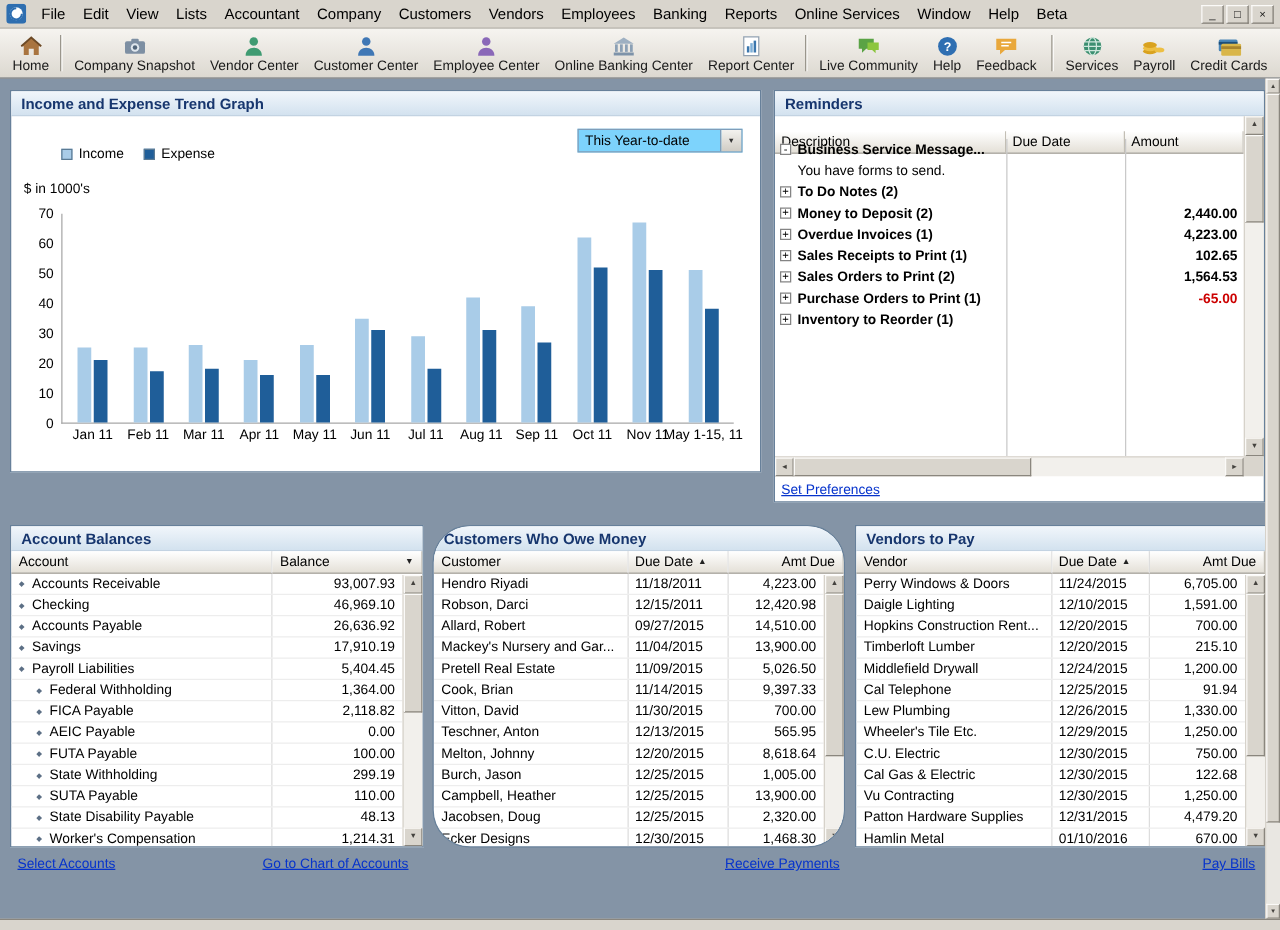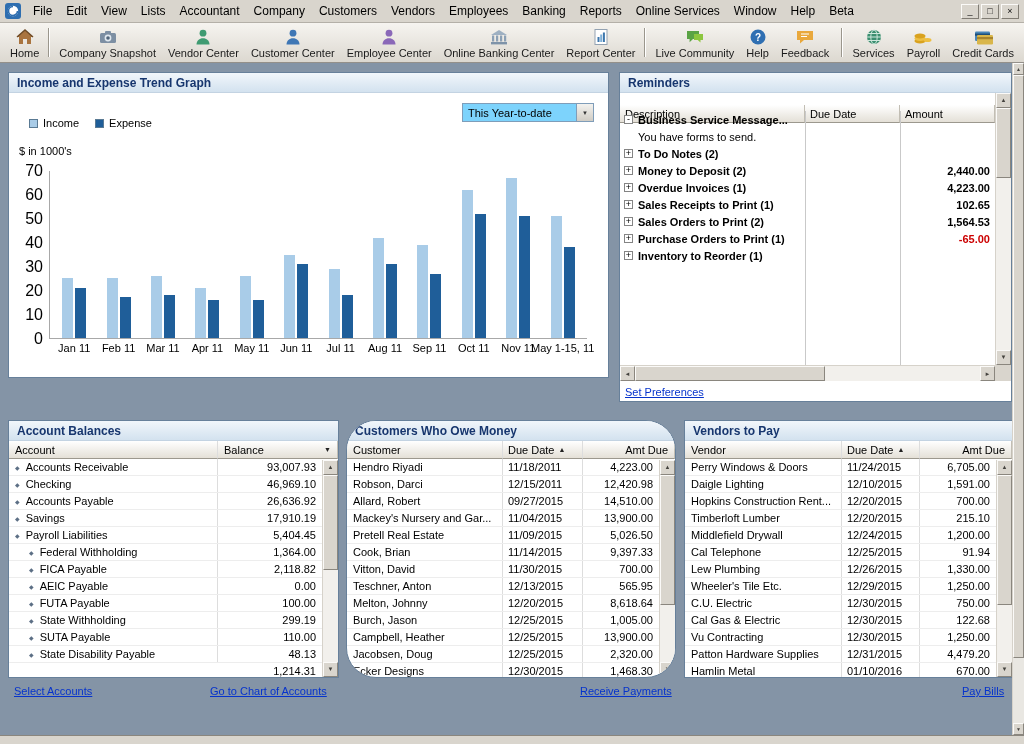--- a/index.html
+++ b/index.html
@@ -39,27 +39,27 @@
   .panel-title { height: 20px; padding: 3px 8px 0; font-size: 12px; font-weight: bold; color: #17366e;
                  background: linear-gradient(#f1f6fb, #d3e2ef); border-bottom: 1px solid #c3d3e2; white-space: nowrap; }
 
   
   .graph-panel { left: 8px; top: 9px; width: 601px; height: 306px; }
   .combo { position: absolute; right: 14px; top: 30px; width: 132px; height: 19px; background: #7dd3fc;
            border: 1px solid #7f9db9; display: flex; align-items: center; font-size: 11px; }
   .combo-value { padding-left: 5px; white-space: nowrap; }
   .combo-btn { margin-left: auto; width: 17px; height: 100%; background: linear-gradient(#f3f2ef, #d0ccc4);
                border-left: 1px solid #7f9db9; font-size: 6px; color: #333; display: flex; align-items: center; justify-content: center; }
-  .legend { position: absolute; left: 20px; top: 44px; display: flex; gap: 16px; align-items: center; }
+  .legend { position: absolute; left: 40px; top: 44px; display: flex; gap: 16px; align-items: center; }
   .lg-item { display: flex; align-items: center; gap: 5px; font-size: 11px; }
   .lg-swatch { width: 9px; height: 9px; border: 1px solid #5a7a94; display: inline-block; }
   .y-caption { position: absolute; left: 10px; top: 72px; font-size: 11px; }
   .chart { position: absolute; left: 8px; top: 98px; width: 578px; height: 190px; }
   .y-axis { position: absolute; left: 0; top: 0; width: 32px; height: 168px; }
-  .ytick { position: absolute; right: 6px; font-size: 16px; transform: translateY(50%); margin-top: 48px; }
+  .ytick { position: absolute; right: 6px; font-size: 11px; transform: translateY(50%); margin-top: 48px; }
   .plot { position: absolute; left: 32px; top: 0; right: 8px; height: 168px;
           border-left: 1px solid #a8a8a8; border-bottom: 1px solid #a8a8a8;
           display: flex; align-items: flex-end; justify-content: space-around; padding: 0 2px; }
   .bar-group { display: flex; align-items: flex-end; gap: 2px; height: 100%; position: relative; }
   .bar { width: 11px; }
   .xlabel { position: absolute; top: calc(100% + 4px); left: 50%; transform: translateX(-50%);
             font-size: 11px; white-space: nowrap; }
 
   
   .vscroll { position: absolute; width: 16px; display: flex; flex-direction: column; background: #f2f0ec; border-left: 1px solid #d6d2ca; }
@@ -571,20 +571,24 @@
           <span class="cell col2">110.00</span>
         </div>
           <div class="t-row indent">
           <span class="cell col1">
               <span class="bullet">◆</span>
               <span>State Disability Payable</span>
             </span>
           <span class="cell col2">48.13</span>
         </div>
           <div class="t-row indent">
+          <span class="cell col1">
+              <span class="bullet">◆</span>
+              <span>Worker's Compensation</span>
+            </span>
           <span class="cell col2">1,214.31</span>
         </div>
       </div>
       <div class="vscroll t-vscroll">
         <div class="sb-btn">▲</div>
         <div class="sb-track">
             <div class="sb-thumb" style="top:0;height:95px;"></div>
           </div>
         <div class="sb-btn">▼</div>
       </div>

